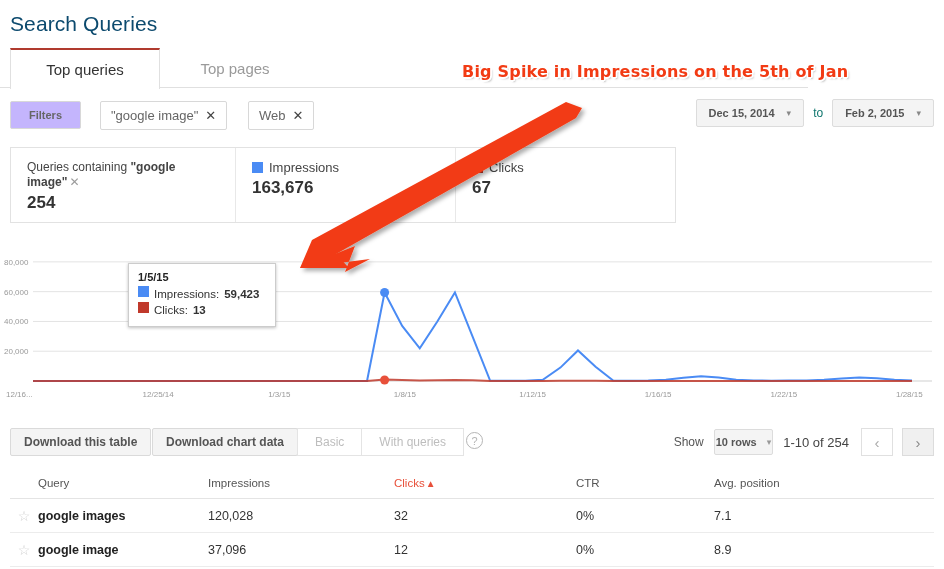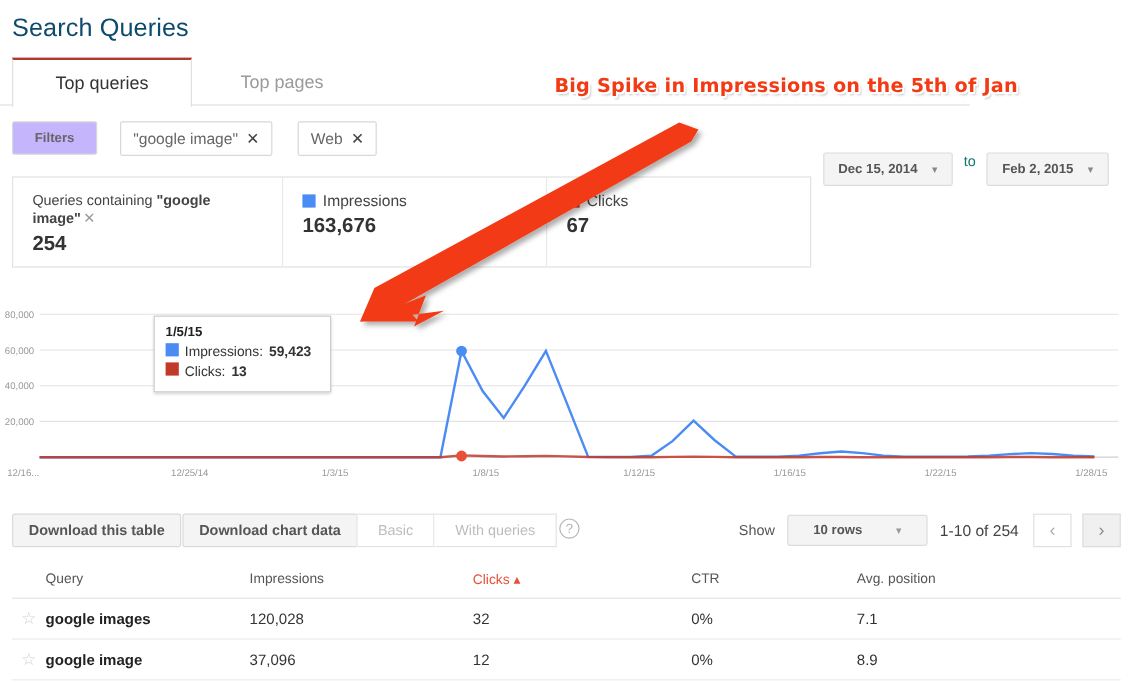--- a/index.html
+++ b/index.html
@@ -53,21 +53,21 @@
     position: absolute; top: 2px; height: 29px;
     display: flex; align-items: center; gap: 7px;
     padding: 0 10px; font-size: 13px; color: #666;
     background: #fff; border: 1px solid #d8d8d8; border-radius: 2px;
     cursor: pointer; white-space: nowrap;
   }
   .chip .x { font-size: 13px; color: #444; font-weight: bold; }
   #chip-query { left: 100px; }
   #chip-type  { left: 214px; margin-left: 34px; }
 
-  .daterange { position: absolute; right: 20px; top: 0px; display: flex; align-items: flex-start; gap: 9px; margin-top: 28px; }
+  .daterange { position: absolute; right: 10px; top: 0px; display: flex; align-items: center; gap: 9px; }
   .date-btn {
     display: flex; align-items: center; gap: 12px;
     padding: 7px 12px; font-size: 11px; font-weight: bold; color: #555;
     background: #f4f4f4; border: 1px solid #dcdcdc; border-radius: 2px;
     cursor: pointer;
   }
   .date-btn .caret { color: #888; font-size: 9px; }
   .to-label { font-size: 12px; color: #0f766e; }
 
   
@@ -136,22 +136,22 @@
   .help-icon {
     position: absolute; left: 466px; top: 8px;
     width: 17px; height: 17px; border-radius: 50%;
     border: 1.4px solid #b5b5b5; color: #b5b5b5;
     font-size: 11px; display: flex; align-items: center; justify-content: center;
     cursor: pointer;
   }
   .pager { position: absolute; right: 10px; top: 4px; display: flex; align-items: center; gap: 10px; }
   .pager-label { font-size: 12px; color: #555; }
   .rows-select {
-    display: flex; align-items: center; gap: 28px;
-    padding: 6px 21px; font-size: 11px; font-weight: bold; color: #555;
+    display: flex; align-items: center; gap: 10px;
+    padding: 6px 1px; font-size: 11px; font-weight: bold; color: #555;
     background: #f4f4f4; border: 1px solid #dcdcdc; border-radius: 2px; cursor: pointer;
   }
   .rows-select .caret { font-size: 9px; color: #999; }
   .range-text { font-size: 13px; color: #444; margin-right: 2px; }
   .nav-btn {
     width: 32px; height: 28px; display: flex; align-items: center; justify-content: center;
     border: 1px solid #e0e0e0; font-size: 15px; color: #aaa; background: #fff; cursor: pointer;
   }
   .nav-btn.next { background: #f0f0f0; border-color: #dcdcdc; color: #888; margin-left: -1px; }
 

